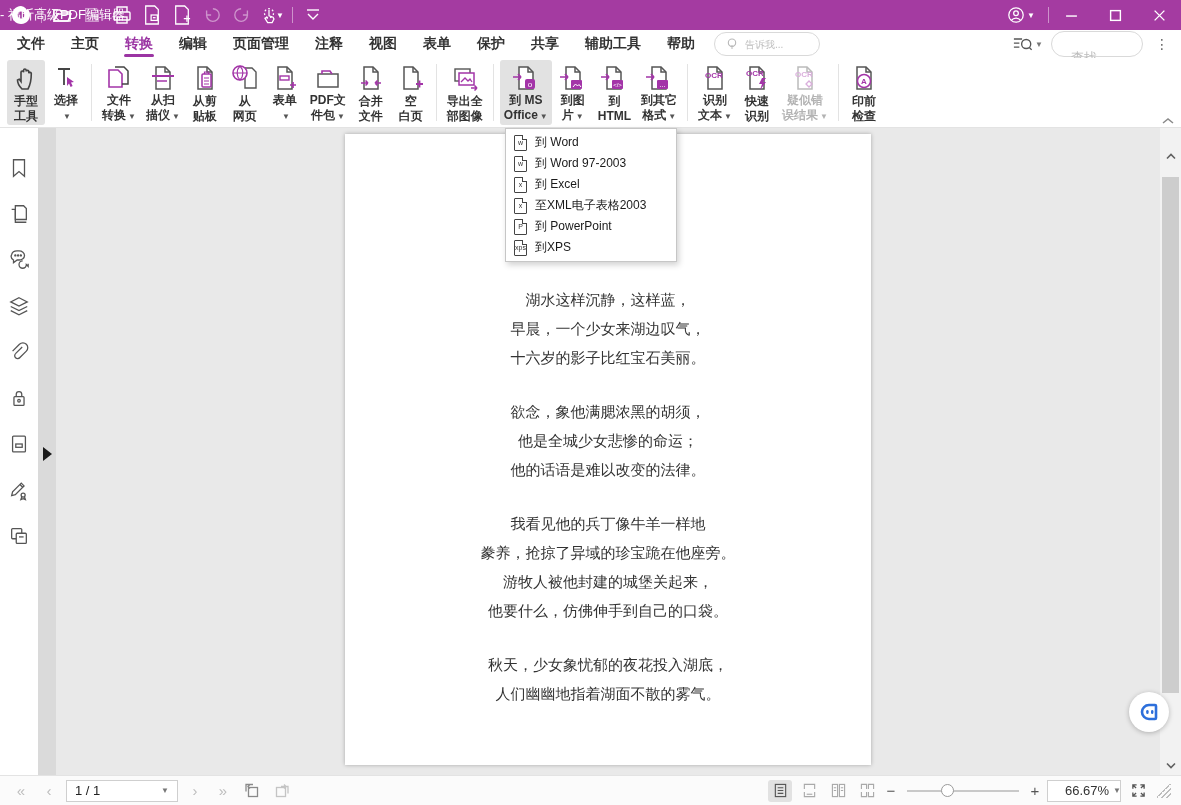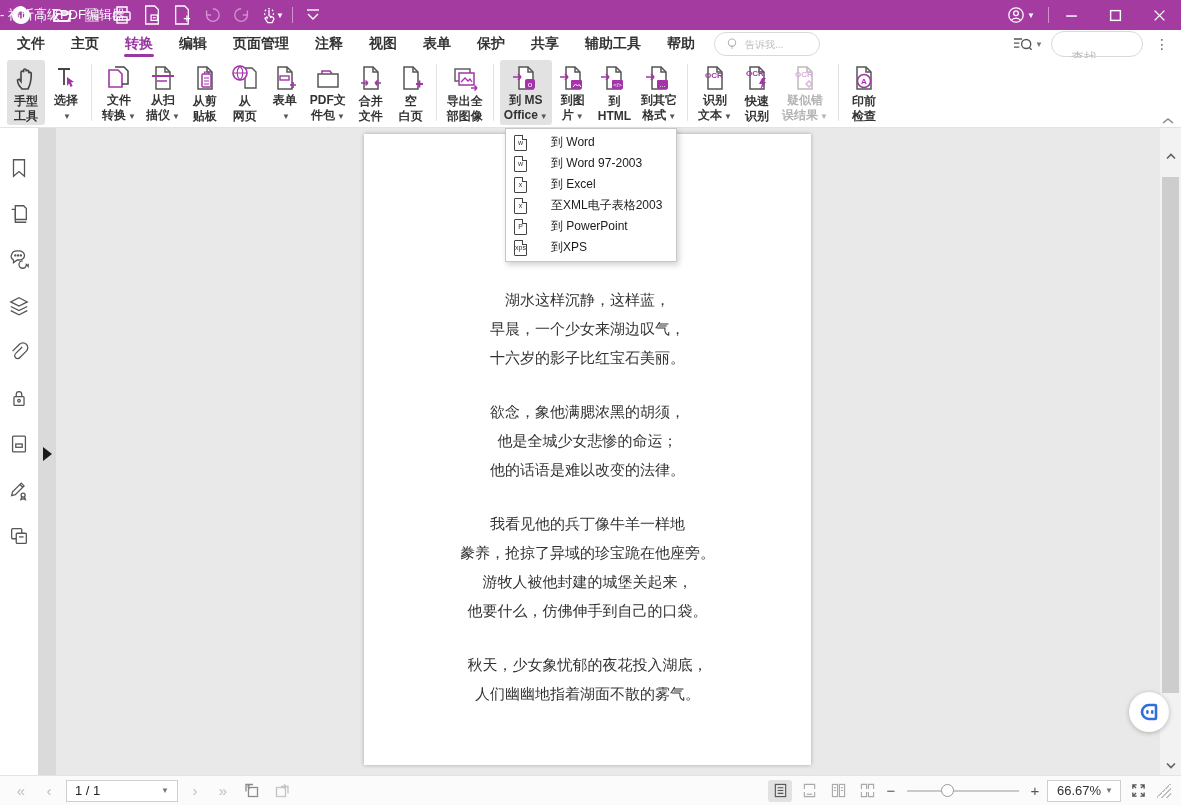--- a/index.html
+++ b/index.html
@@ -54,37 +54,37 @@
   .rbtn.disabled .ric { opacity:.4; }
   .caret { font-size:8px; color:#555; margin-left:2px; }
   .rbtn.disabled .caret { color:#B3B3B3; }
   .rsep { width:1px; background:#E3E3E3; margin:4px 5px; }
   .ribbon-collapse { position:absolute; right:6px; bottom:2px; width:18px; height:14px;
     display:flex; align-items:center; justify-content:center; color:#8A8A8A; }
 
   
   .dropdown { position:absolute; left:505px; top:128px; width:172px; background:#fff;
     border:1px solid #C6C6C6; box-shadow:2px 3px 6px rgba(0,0,0,.18); z-index:50; padding:3px 0; }
-  .dd-item { display:flex; align-items:center; gap:24px; height:21px; padding:0 10px 0 8px;
+  .dd-item { display:flex; align-items:center; gap:8px; height:21px; padding:0 10px 0 8px;
     font-size:12px; color:#1a1a1a; cursor:default; }
   .fdoc { width:13px; height:16px; border:1px solid #444; border-radius:1px; position:relative;
     display:flex; align-items:center; justify-content:center; font-size:7px; color:#333; background:#fff;
     font-family:"Liberation Sans",sans-serif; flex:0 0 auto; }
   .fdoc::after { content:""; position:absolute; right:-1px; top:-1px; width:4px; height:4px;
     background:#fff; border-left:1px solid #444; border-bottom:1px solid #444; }
 
   
   .main { position:absolute; left:0; top:128px; width:100%; height:647px; background:#E9E9E9; }
   .rail { position:absolute; left:0; top:0; width:38px; height:100%; background:#fff;
     display:flex; flex-direction:column; align-items:center; padding-top:28px; gap:22px; }
   .rail .ric2 { width:24px; height:24px; display:flex; align-items:center; justify-content:center; }
   .gutter { position:absolute; left:38px; top:0; width:18px; height:100%; background:#DADADA; }
   .panel-handle { position:absolute; left:43px; top:319px; width:0; height:0;
     border-top:7px solid transparent; border-bottom:7px solid transparent; border-left:9px solid #1a1a1a; }
-  .page { position:absolute; left:364px; top:6px; width:447px; height:631px; background:#fff;
+  .page { position:absolute; left:345px; top:6px; width:526px; height:631px; background:#fff;
     box-shadow:0 0 4px rgba(0,0,0,.28); }
   .poem { padding-top:152px; font-family:"Liberation Serif","DejaVu Serif",serif;
     font-size:15px; color:#333; }
   .poem-line { height:29px; line-height:29px; text-align:center; }
   .stanza { margin-bottom:25px; }
 
   
   .vscroll { position:absolute; right:0; top:0; width:21px; height:100%; background:#F2F2F2; }
   .vs-arrow { position:absolute; left:0; width:21px; height:20px; display:flex; align-items:center;
     justify-content:center; color:#606060; font-size:10px; }
@@ -107,21 +107,21 @@
   .combo-caret { font-size:8px; color:#777; }
   .sb-viewicon { width:24px; height:22px; border-radius:3px; display:flex; align-items:center; justify-content:center; }
   .sb-viewicon.sel { background:#E2E2E2; }
   .sb-right { margin-left:auto; display:flex; align-items:center; gap:5px; padding-right:10px; }
   .zoomslider { display:flex; align-items:center; gap:8px; margin:0 4px; }
   .zs-track { position:relative; width:112px; height:2px; background:#C9C9C9; }
   .zs-handle { position:absolute; top:-6px; left:30%; width:13px; height:13px; border-radius:50%;
     background:#fff; border:1.5px solid #9a9a9a; }
   .zs-sign { color:#555; font-size:15px; width:14px; text-align:center; }
   .zoombox { width:74px; height:22px; border:1px solid #CFCFCF; background:#fff; display:flex;
-    align-items:center; padding:0 9px; gap:4px; }
+    align-items:center; padding:0 17px; gap:4px; }
   .zoombox .val { flex:1; font-size:13px; }
   .grip { width:14px; height:14px; margin-left:2px; background:
     linear-gradient(135deg, transparent 45%, #BDBDBD 45%, #BDBDBD 50%, transparent 50%, transparent 63%, #BDBDBD 63%, #BDBDBD 68%, transparent 68%, transparent 81%, #BDBDBD 81%, #BDBDBD 86%, transparent 86%); }
 </style>
 </head>
 <body>
 
 <div class="app">
 
   <div class="titlebar">

